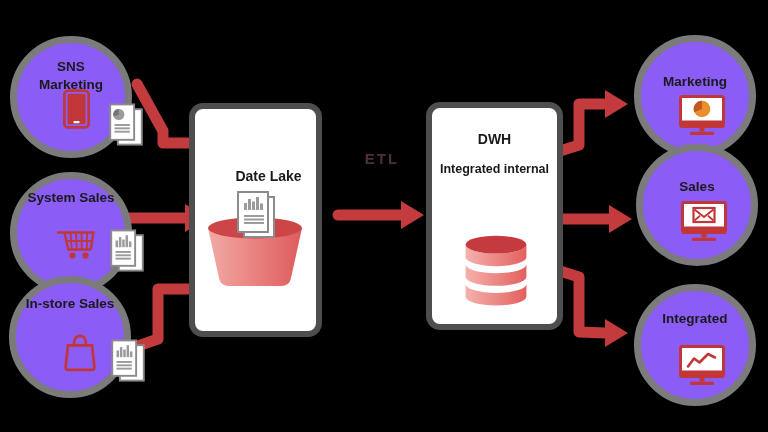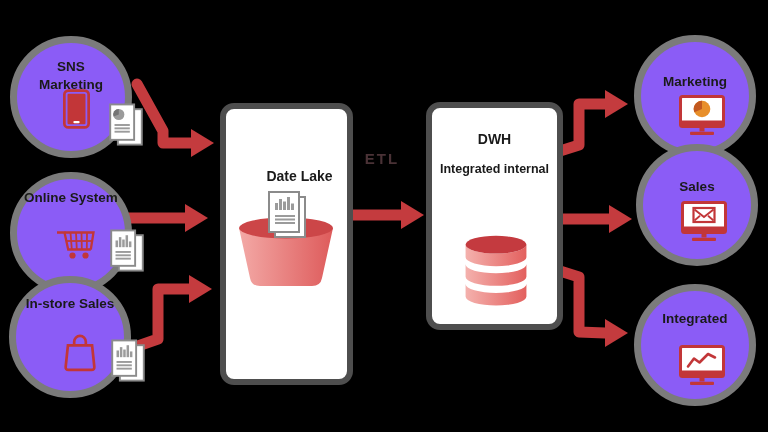--- a/index.html
+++ b/index.html
@@ -72,21 +72,21 @@
       <polyline class="arrow-line" points="560,219 609,219"></polyline>
       <polygon class="arrow-head" points="609,205 609,233 632,219"></polygon>
     </g>
 
     <g>
       <polyline class="arrow-line" points="560,271 579,277 579,332 605,333"></polyline>
       <polygon class="arrow-head" points="605,319 605,347 628,333"></polygon>
     </g>
   </svg>
 
-  <div class="bigbox" style="left:220px;top:103px;width:133px;height:282px;padding-left:26px;">
+  <div class="bigbox" style="left:189px;top:103px;width:133px;height:234px;padding-left:26px;">
     <div class="boxtitle" style="margin-top:58px">Date Lake</div>
     <svg class="abs" style="left:5px;top:81px" width="110" height="100" viewBox="0 0 110 100">
       <defs>
         <linearGradient id="bgrad" x1="0" y1="0" x2="1" y2="0">
           <stop offset="0" style="stop-color:var(--bucketLight)"></stop>
           <stop offset="1" style="stop-color:var(--bucketDark)"></stop>
         </linearGradient>
       </defs>
       <path d="M8,38 L19,88 Q20.5,96 29,96 L81,96 Q89.5,96 91,88 L102,38 Z" fill="url(#bgrad)"></path>
       <ellipse cx="55" cy="38" rx="47" ry="10.5" style="fill:var(--bucketRim)"></ellipse>
@@ -144,21 +144,21 @@
       <circle class="doc-gray" cx="10.5" cy="12" r="5.8"></circle>
       <path class="doc-dark" d="M10.5,12 L10.5,6.2 A5.8,5.8 0 0 0 5,14 Z"></path>
       <rect class="doc-gray" x="6" y="22" width="16" height="2"></rect>
       <rect class="doc-gray" x="6" y="25.5" width="16" height="2"></rect>
       <rect class="doc-gray" x="6" y="29" width="16" height="2"></rect>
     </svg>
   </div>
 
   <div class="circle" style="left:10px;top:172px">
     <div class="clabel" style="top:10px">
-      <div>Online System</div>
+      <div>System Sales</div>
     </div>
     <svg class="abs" style="left:38px;top:46px" width="40" height="36" viewBox="0 0 40 36">
       <path class="red-stroke" style="stroke-width:2.3" d="M2,7.5 H9.5 L13.2,24.5 H35.8"></path>
       <path class="red-stroke" style="stroke-width:2.3" d="M9.5,7.5 L38.5,7.5 L35.8,24.5"></path>
       <line class="red-stroke" style="stroke-width:1.8" x1="15.5" y1="7.5" x2="16.8" y2="24.5"></line>
       <line class="red-stroke" style="stroke-width:1.8" x1="21" y1="7.5" x2="21.8" y2="24.5"></line>
       <line class="red-stroke" style="stroke-width:1.8" x1="26.5" y1="7.5" x2="26.8" y2="24.5"></line>
       <line class="red-stroke" style="stroke-width:1.8" x1="32" y1="7.5" x2="31.8" y2="24.5"></line>
       <line class="red-stroke" style="stroke-width:1.8" x1="11.5" y1="16" x2="37.2" y2="16"></line>
       <circle class="red-fill" cx="17.5" cy="30.5" r="3.1"></circle>

